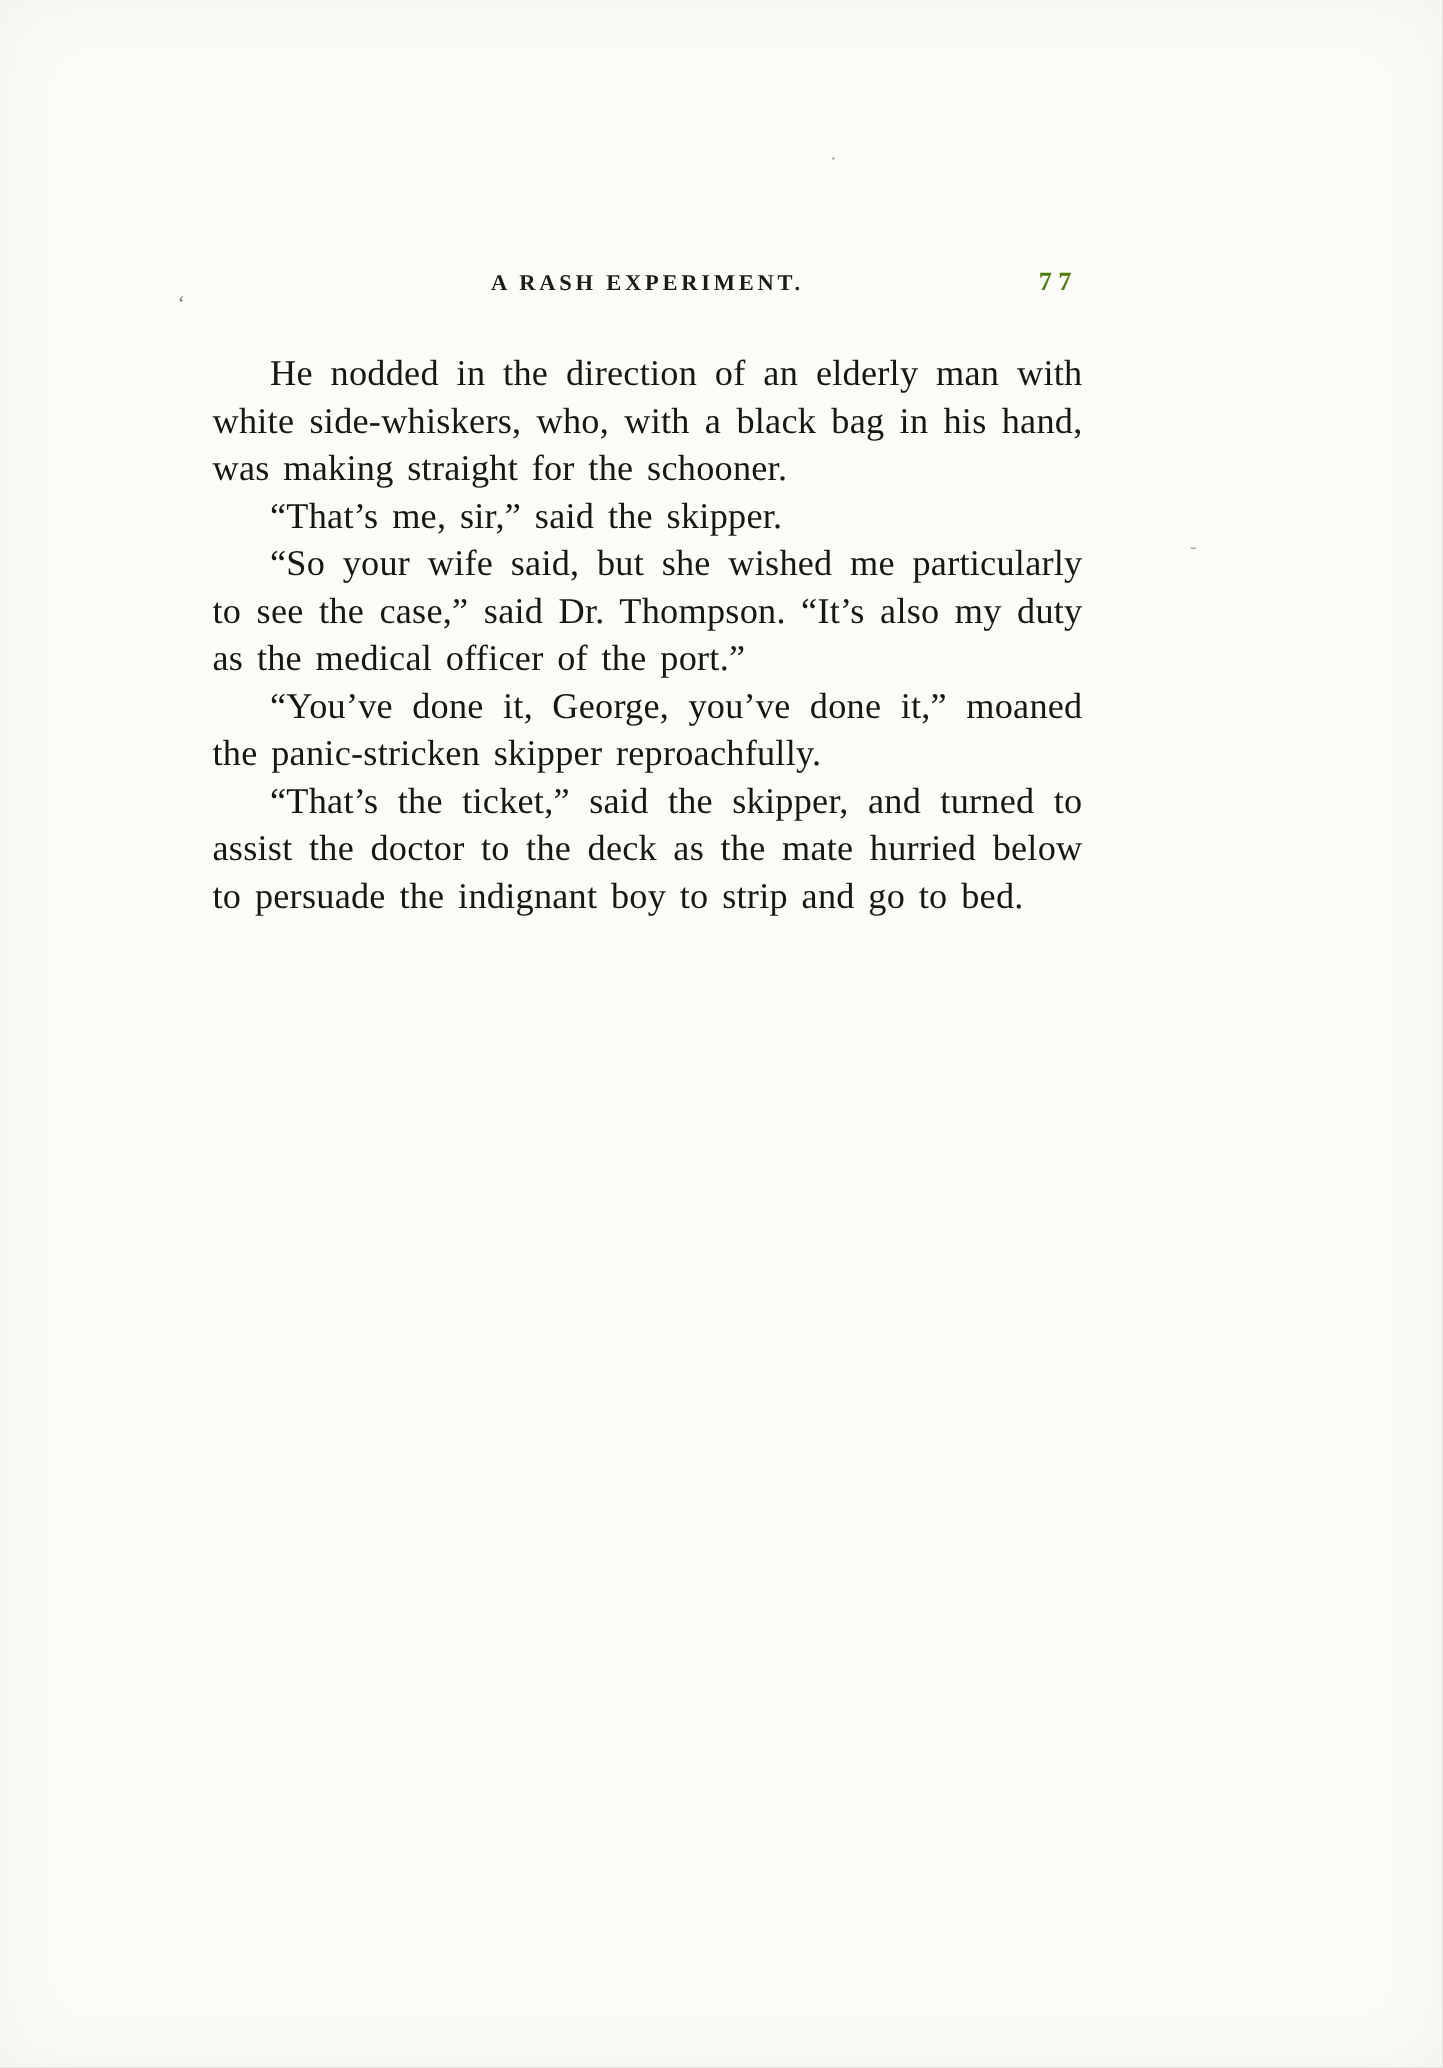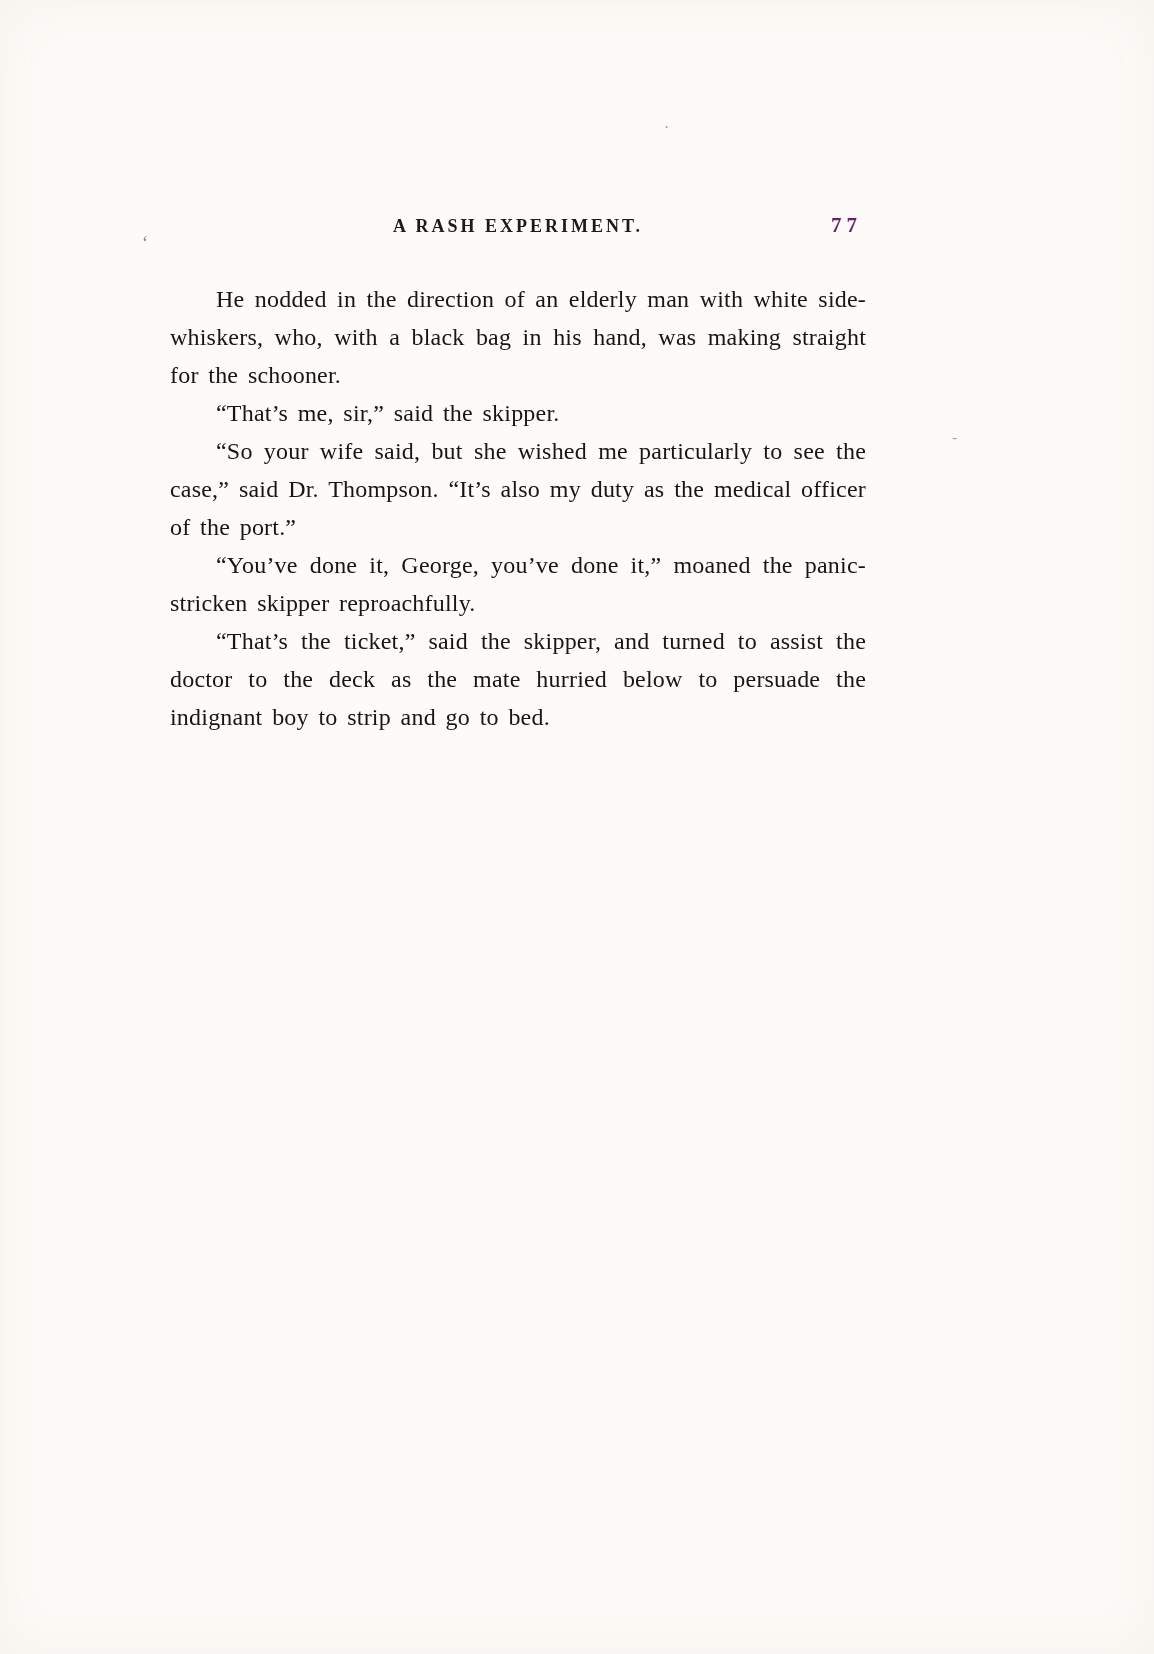--- a/index.html
+++ b/index.html
@@ -40,27 +40,27 @@
     letter-spacing: 3px;
     color: #1c1b18;
   }
   .page-number {
     position: absolute;
     right: 4px;
     top: -3px;
     font-size: 21px;
     font-weight: bold;
     letter-spacing: 5px;
-    color: #701a75;
+    color: #4d7c0f;
   }
   .body-text p.para {
     margin: 0;
     text-align: justify;
     text-indent: 46px;
-    font-size: 24px;
+    font-size: 29px;
     line-height: 38px;
     word-spacing: 3.5px;
     letter-spacing: 0.2px;
   }
   .body-text p.para em.ital {
     font-style: italic;
     font-weight: bold;
     letter-spacing: 0.5px;
   }
   .artifact {

